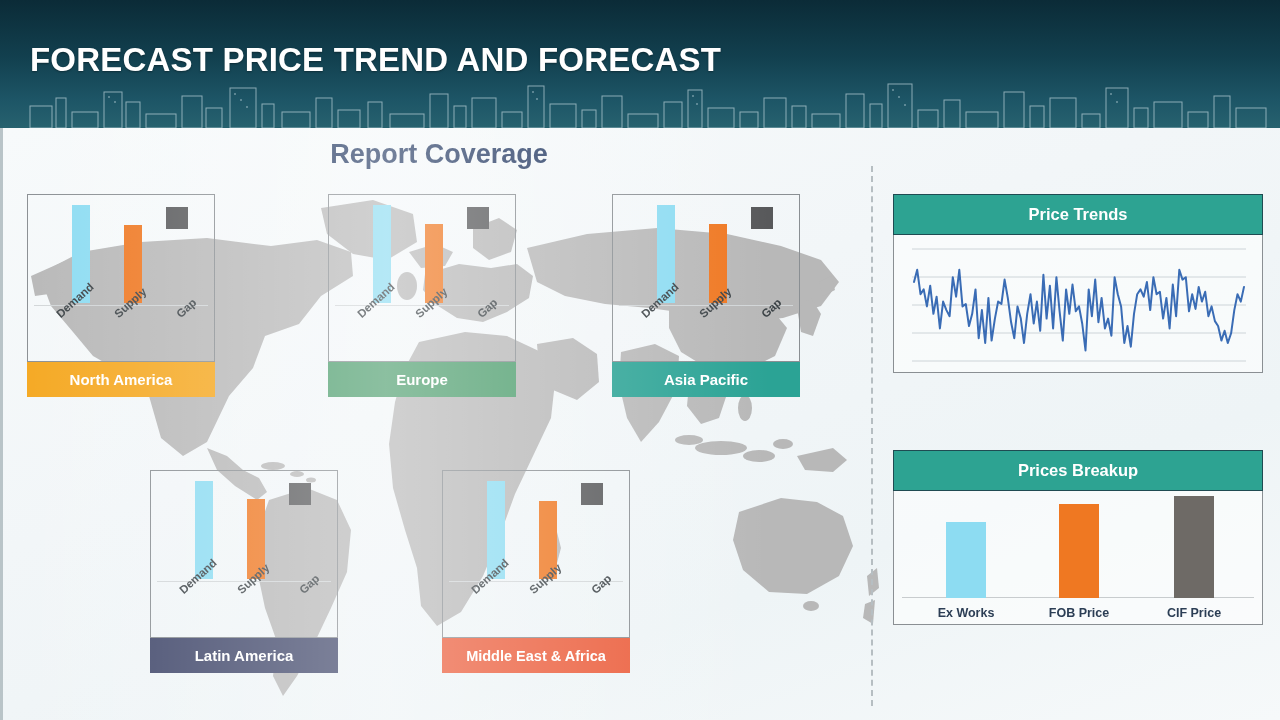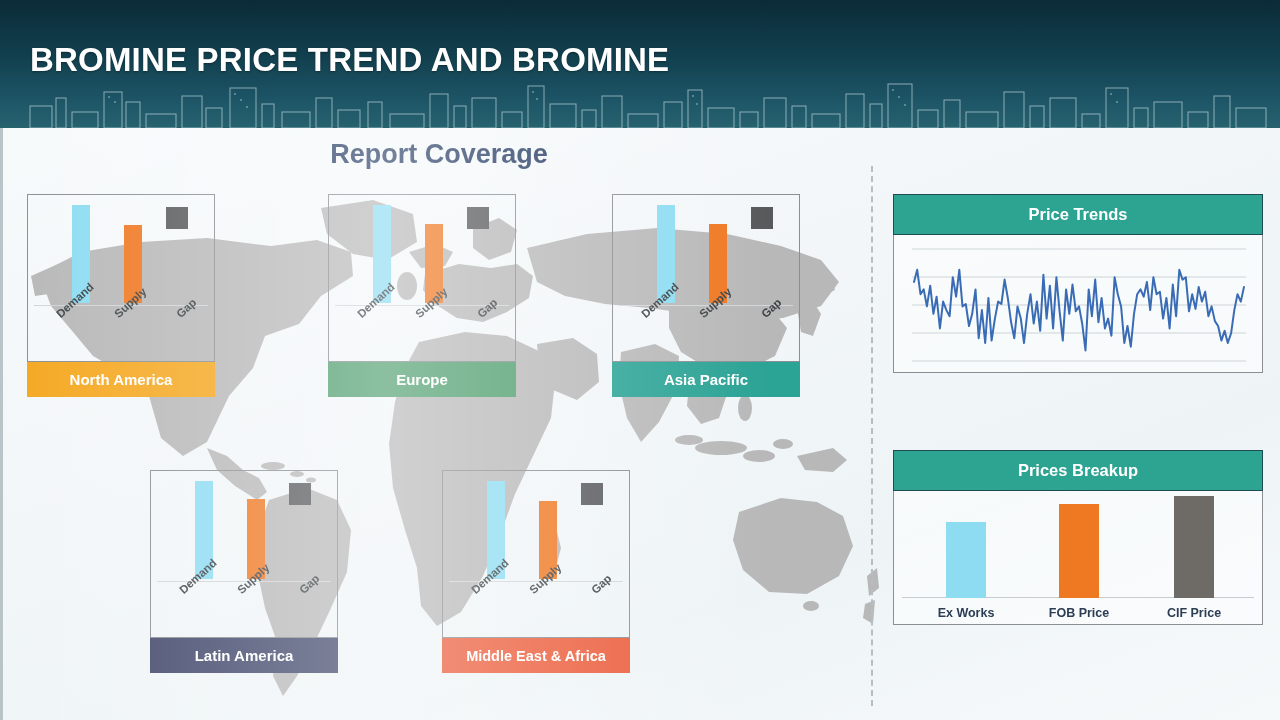--- a/index.html
+++ b/index.html
@@ -163,21 +163,21 @@
         <rect x="536" y="30" width="2" height="2"></rect>
           <rect x="892" y="21" width="2" height="2"></rect>
         <rect x="898" y="28" width="2" height="2"></rect>
           <rect x="904" y="36" width="2" height="2"></rect>
         <rect x="1110" y="25" width="2" height="2"></rect>
           <rect x="1116" y="33" width="2" height="2"></rect>
         <rect x="692" y="27" width="2" height="2"></rect>
           <rect x="696" y="35" width="2" height="2"></rect>
       </g>
     </svg>
-    <div id="header-title">BROMINE PRICE TREND AND BROMINE</div>
+    <div id="header-title">FORECAST PRICE TREND AND FORECAST</div>
   </div>
 
   <div id="body-area">
 
     <svg id="worldmap" viewBox="0 0 860 560" preserveAspectRatio="xMidYMid meet">
       <g fill="#b4b4b4">
 
         <path d="M18 118 L60 96 L120 86 L186 82 L250 90 L296 84 L330 96 L332 120 L300 140
                  L278 168 L244 180 L232 212 L208 240 L186 286 L162 300 L140 282 L128 240
                  L100 216 L72 200 L52 176 L30 150 Z"></path>

